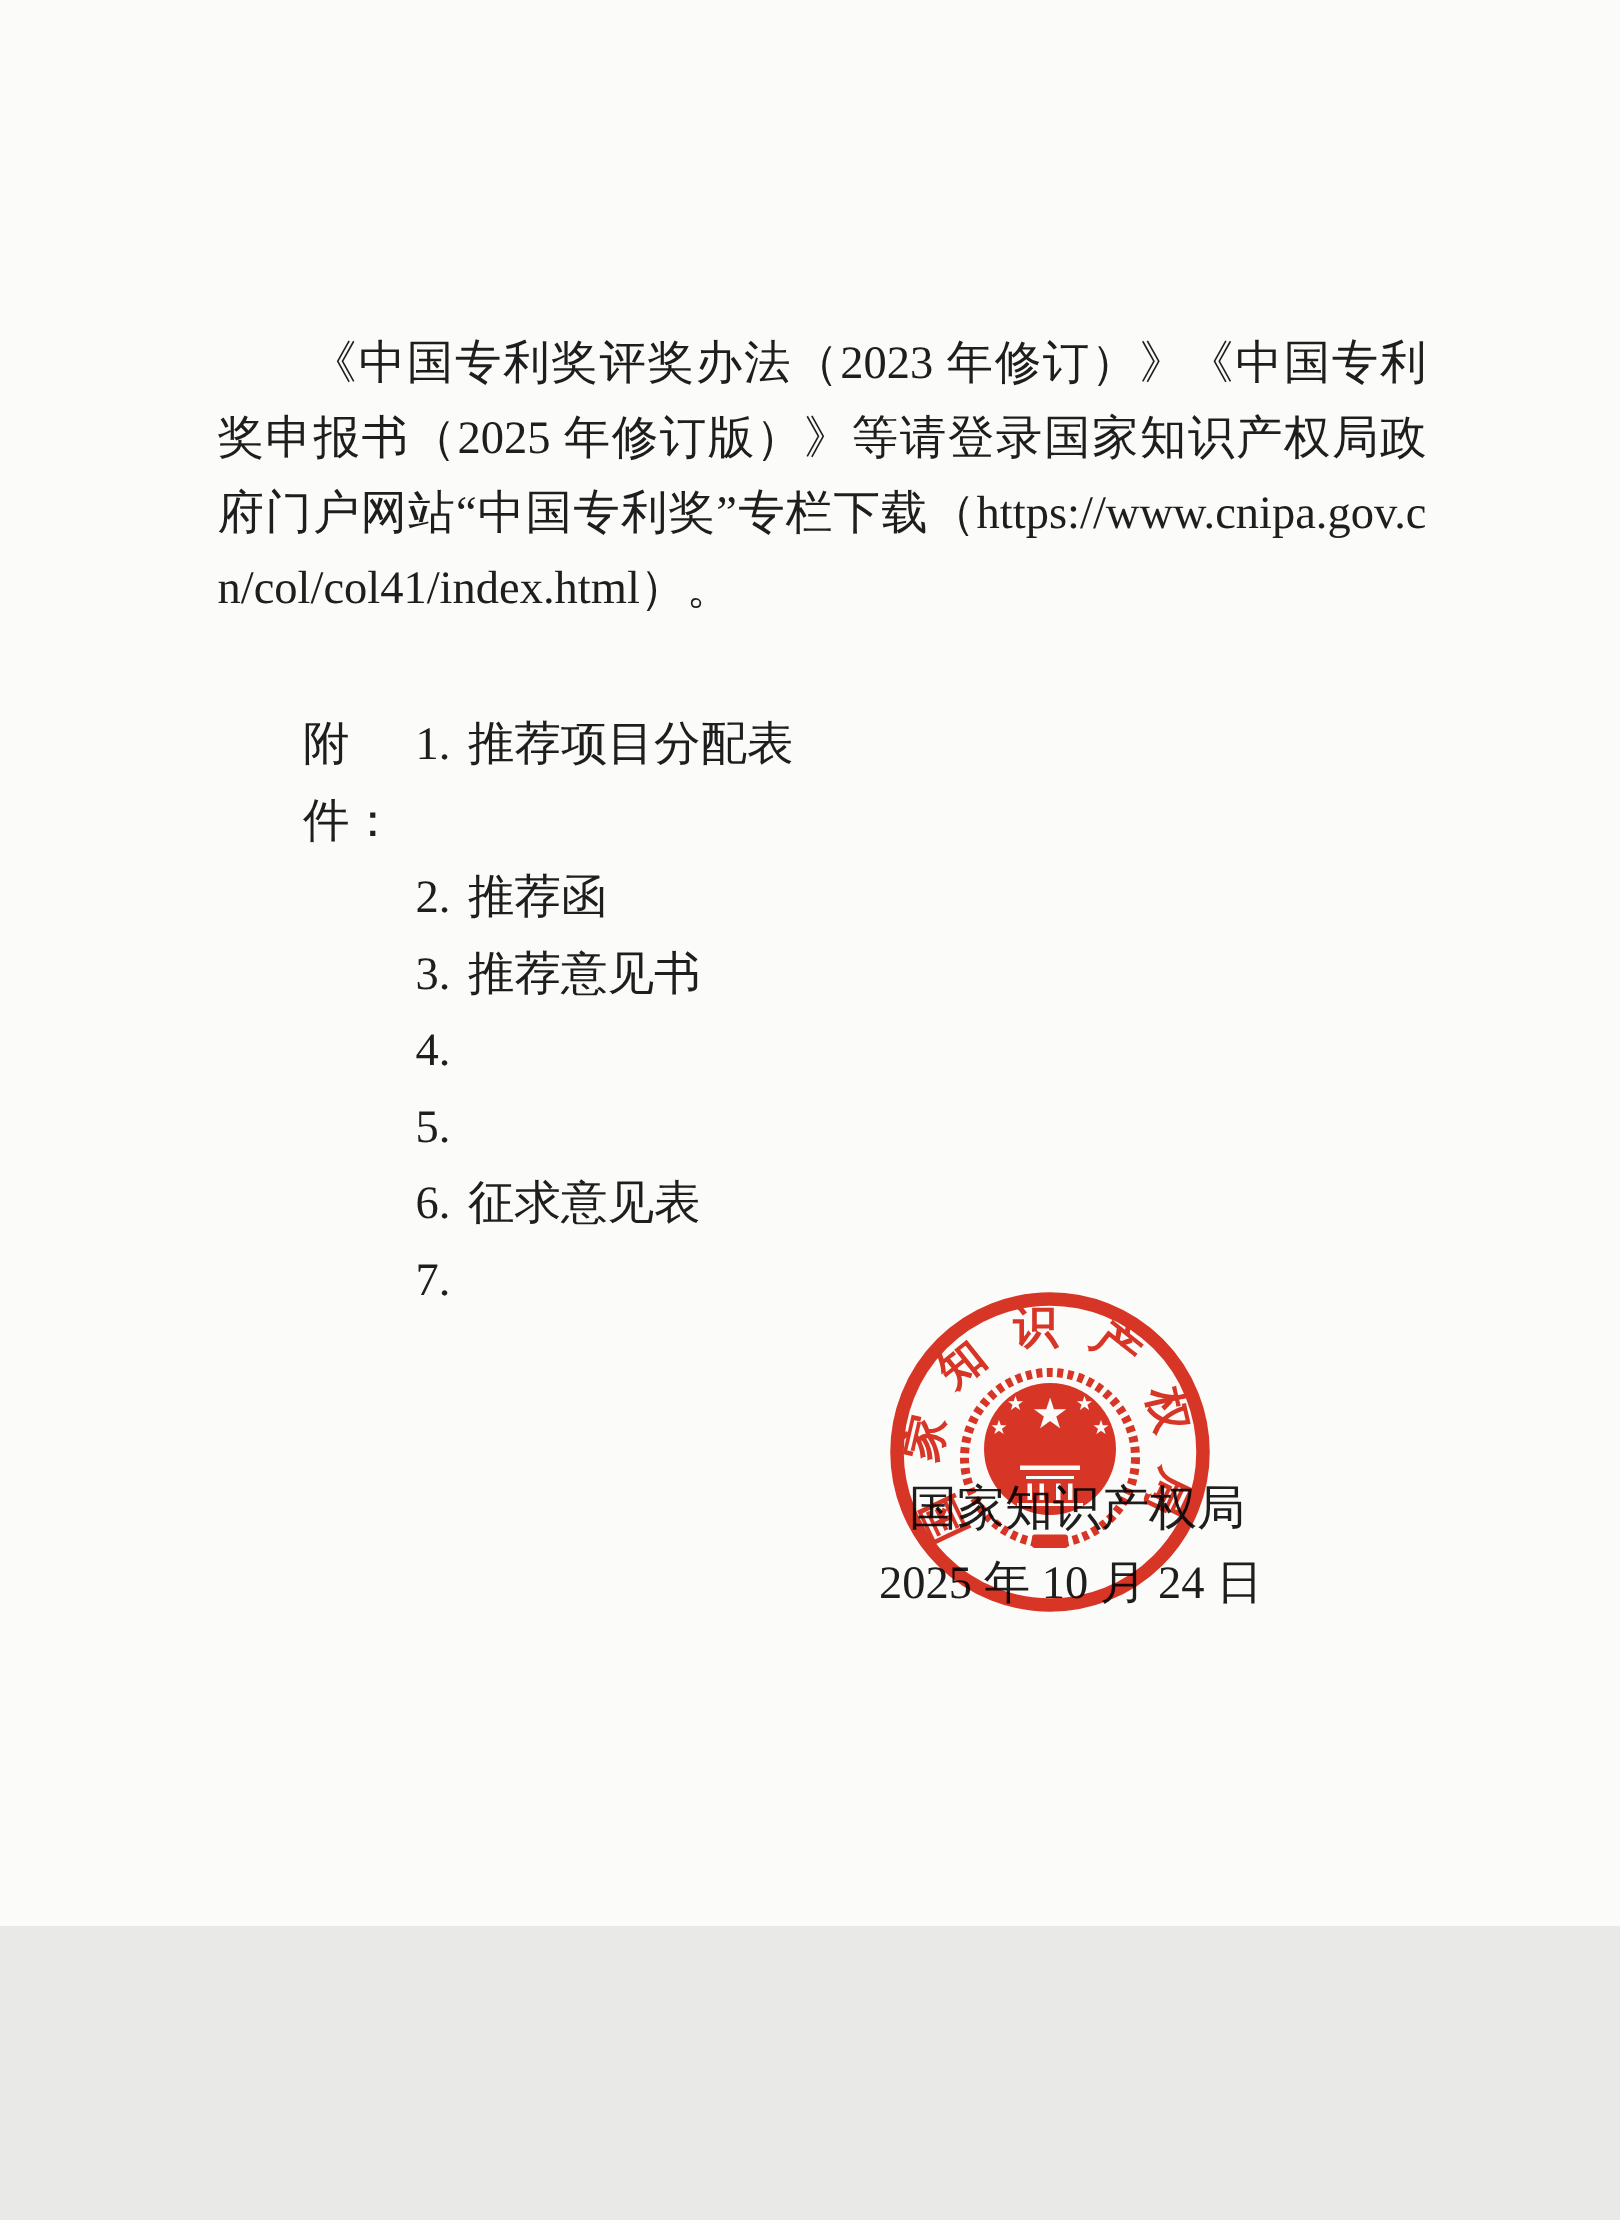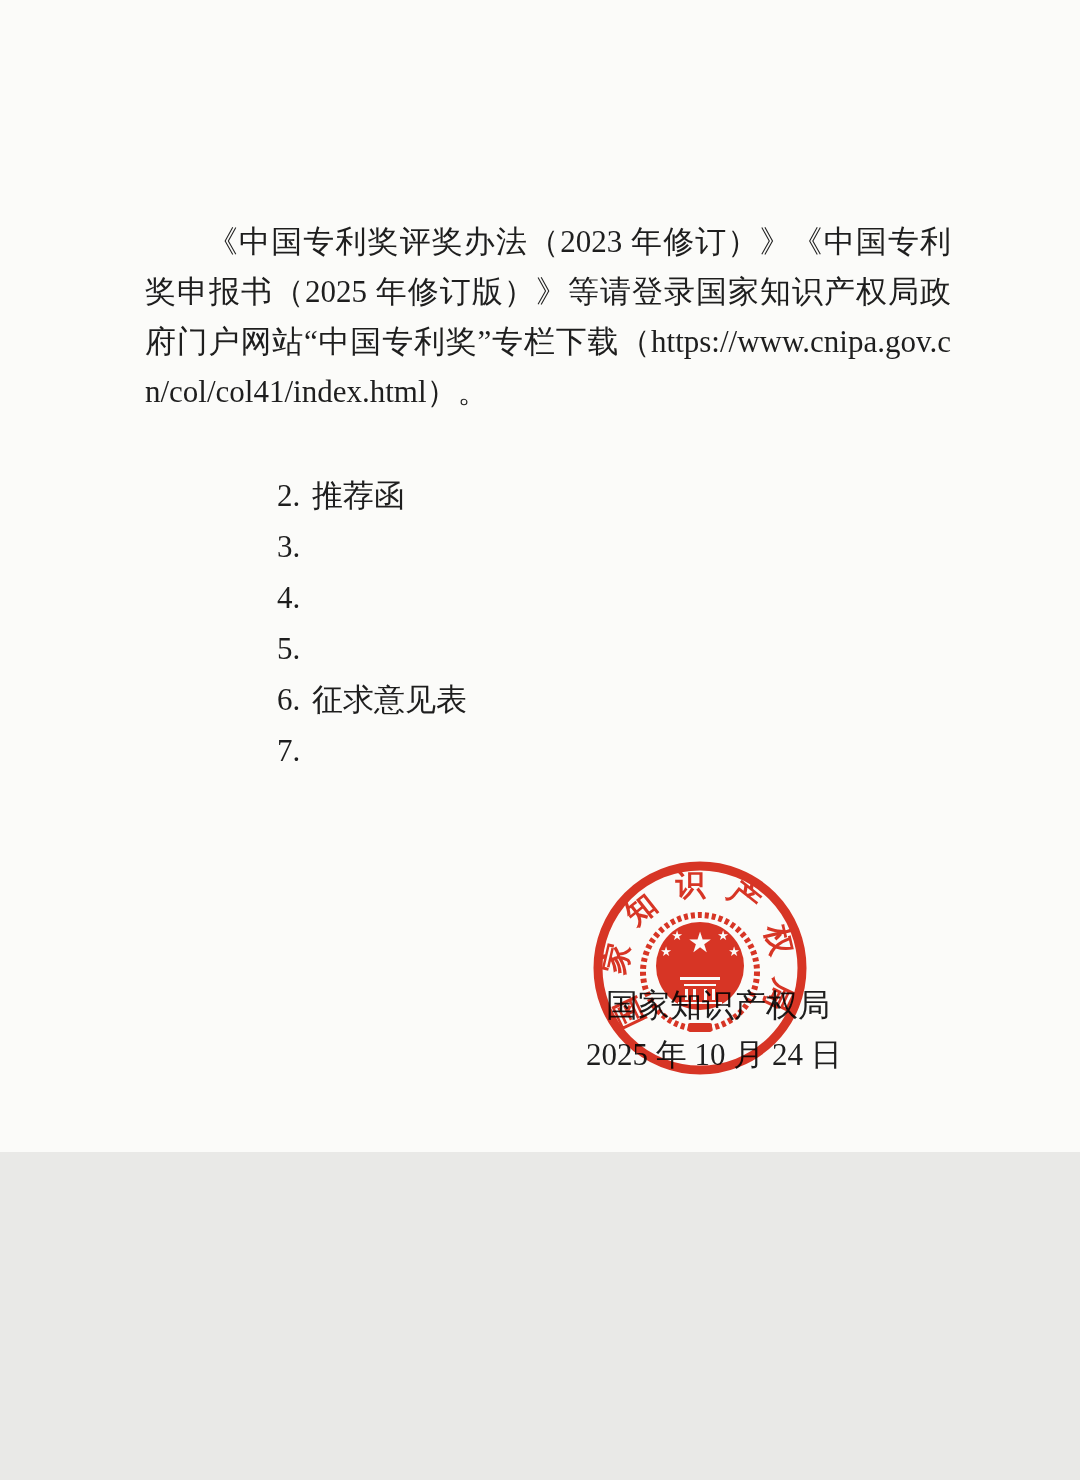--- a/index.html
+++ b/index.html
@@ -3,21 +3,21 @@
 <meta charset="utf-8">
 <style>
   :root{
     --paper:#fbfbf9;
     --ink:#1e1e1e;
     --seal:#d92b1a;
   }
   html,body{margin:0;padding:0;background:#e9e9e7;}
   .page{
     position:relative;
-    width:1080px;height:1152px;
+    width:1080px;height:1284px;
     margin:0 auto;
     background:var(--paper);
     color:var(--ink);
     font-family:"Liberation Serif","DejaVu Serif",serif;
     overflow:hidden;
   }
   .flow{
     position:absolute;
     font-size:31px;
     line-height:50px;
@@ -48,27 +48,33 @@
 </style>
 </head>
 <body>
 
 <div class="page">
 
   <div class="flow" id="para-download">《中国专利奖评奖办法（2023 年修订）》《中国专利奖申报书（2025 年修订版）》等请登录国家知识产权局政府门户网站“中国专利奖”专栏下载（https://www.cnipa.gov.cn/col/col41/index.html）。</div>
 
   <div class="attach">
     <div class="attach-row">
+      <span class="attach-gutter">附件：</span>
+      <span class="attach-num">1.</span>
+      <span class="attach-text">推荐项目分配表</span>
+    </div>
+    <div class="attach-row">
       <span class="attach-gutter"></span>
       <span class="attach-num">2.</span>
       <span class="attach-text">推荐函</span>
     </div>
     <div class="attach-row">
       <span class="attach-gutter"></span>
       <span class="attach-num">3.</span>
+      <span class="attach-text">推荐意见书</span>
     </div>
     <div class="attach-row">
       <span class="attach-gutter"></span>
       <span class="attach-num">4.</span>
     </div>
     <div class="attach-row">
       <span class="attach-gutter"></span>
       <span class="attach-num">5.</span>
     </div>
     <div class="attach-row">

